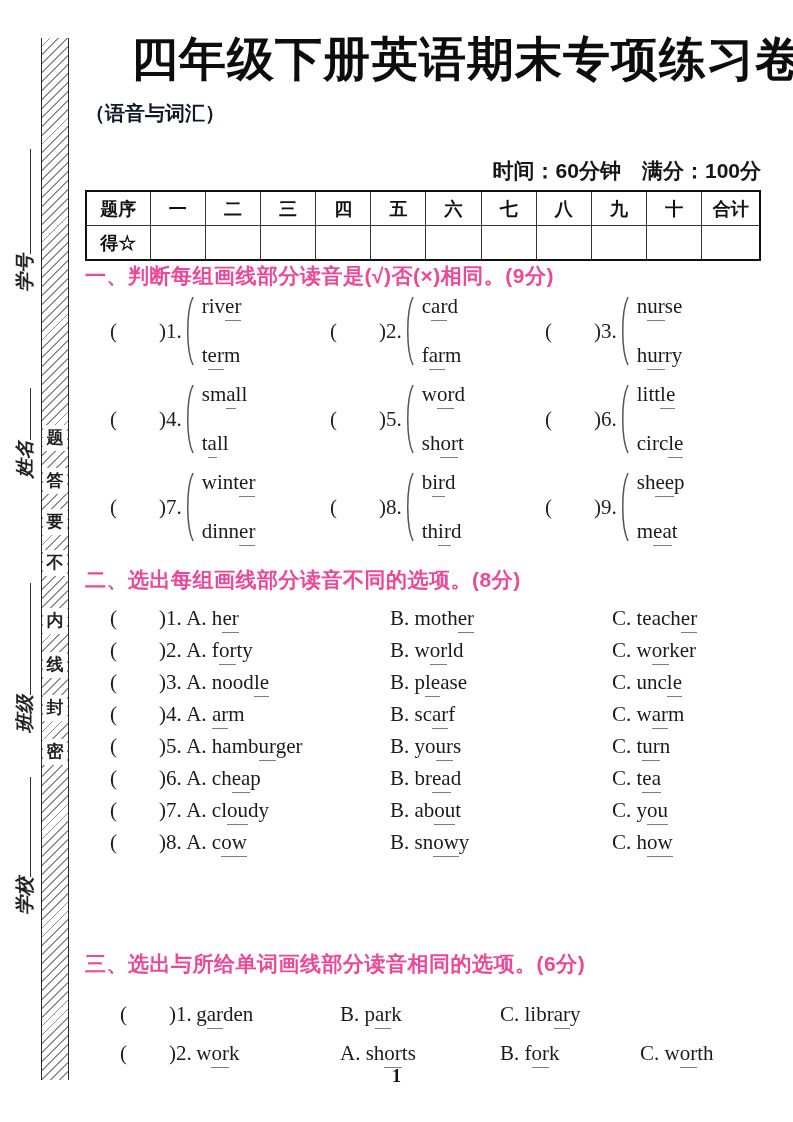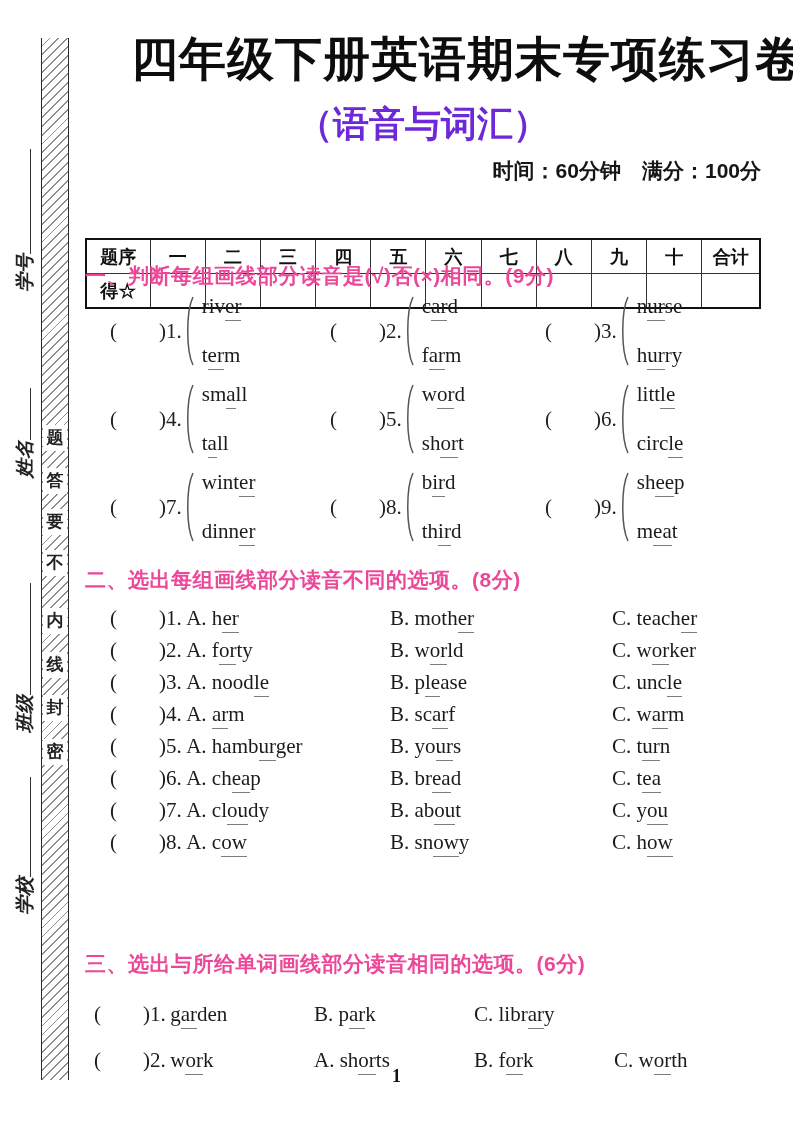--- a/index.html
+++ b/index.html
@@ -26,32 +26,32 @@
     font-size:19px;font-weight:600;color:#222;
   }
   .side-field .line{display:inline-block;border-bottom:1.6px solid #333;height:15px;}
 
   
   .title{
     position:absolute;left:85px;top:28px;width:676px;text-align:center;
     font-size:47px;font-weight:800;letter-spacing:1px;color:#0d0d0d;margin-left:44px;
   }
   .subtitle{
-    position:absolute;left:85px;top:100px;width:676px;text-align:center;
-    font-size:36px;font-weight:700;color:#6d28d9;
+    position:absolute;left:85px;top:100px;width:676px;
+    font-size:20px;font-weight:700;color:#0f172a;
   }
   .meta{
     position:absolute;left:85px;top:157px;width:676px;text-align:right;
     font-size:21px;font-weight:600;color:#161616;
   }
 
   
   .score-table{
     position:absolute;left:85px;top:190px;width:676px;
-    border-collapse:collapse;table-layout:fixed;margin-top:48px;
+    border-collapse:collapse;table-layout:fixed;
   }
   .score-table td{
     border:1.2px solid #333;height:31px;text-align:center;
     font-size:18px;color:#111;
   }
   .score-table{border:2px solid #111;}
   .score-table .hd{font-weight:700;}
 
   
   .sec-head{
@@ -70,22 +70,22 @@
   .pair .eng{font-size:21px;line-height:1;}
   .brace{flex:0 0 auto;margin-left:2px;}
 
   
   .s2{position:absolute;left:110px;top:604px;width:655px;
       display:flex;flex-direction:column;gap:2px;}
   .s2-row{display:grid;grid-template-columns:280px 222px 1fr;align-items:baseline;height:30px;}
   .s2-row .eng,.s2-row .blank,.s2-row .num{font-size:21px;}
 
   
-  .s3{position:absolute;left:94px;top:1000px;width:655px;
-      display:flex;flex-direction:column;gap:16px;}
+  .s3{position:absolute;left:120px;top:1000px;width:655px;
+      display:flex;flex-direction:column;gap:9px;}
   .s3-row{display:grid;grid-template-columns:220px 160px 140px 1fr;align-items:baseline;height:30px;}
   .s3-row .eng,.s3-row .blank,.s3-row .num{font-size:21px;}
 
   .page-num{
     position:absolute;left:0;top:1066px;width:793px;text-align:center;
     font-family:"Liberation Serif",serif;font-size:18px;font-weight:700;color:#111;
   }
 </style>
 </head>
 <body>

